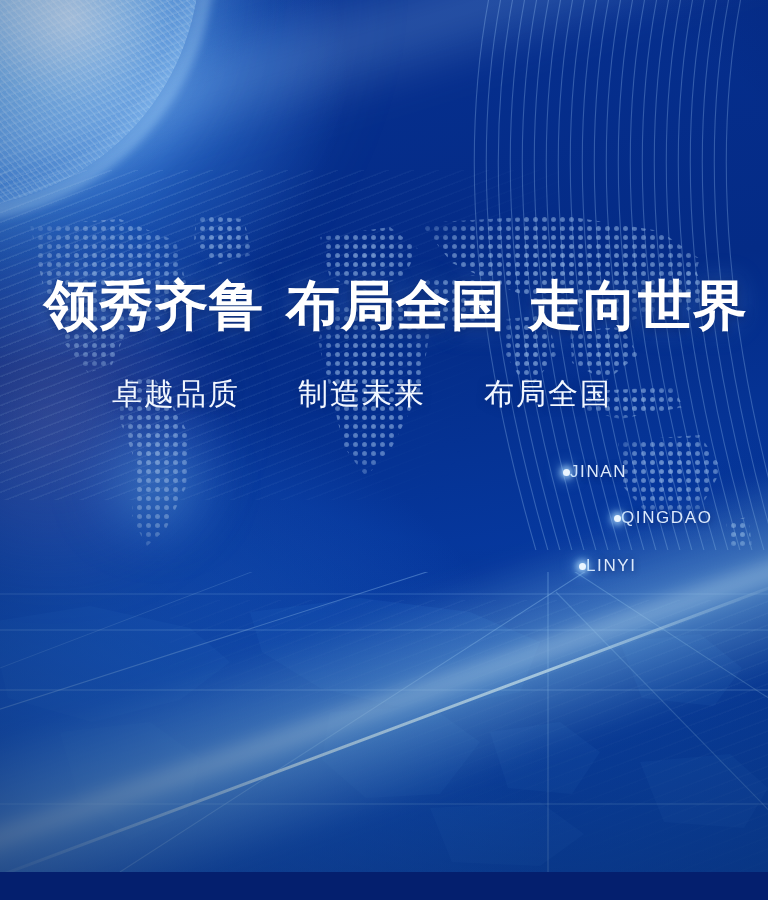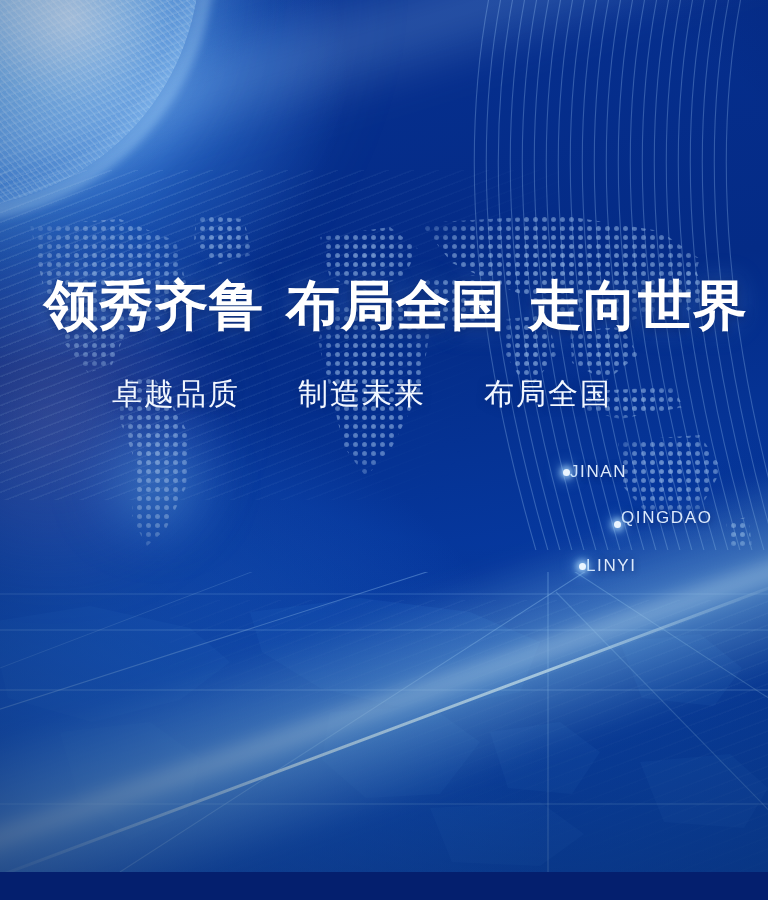--- a/index.html
+++ b/index.html
@@ -143,21 +143,21 @@
     box-shadow:0 0 6px 3px rgba(180,225,255,.75), 0 0 14px 6px rgba(120,190,255,.35);
     flex:0 0 auto;
   }
   .city .name{
     font-family:"Liberation Sans","DejaVu Sans",sans-serif;
     font-size:17px;font-weight:400;color:#dce9fb;
     letter-spacing:1.6px;
     text-shadow:0 1px 6px rgba(0,25,90,.7);
   }
   #city-jinan{left:563px;top:462px;}
-  #city-qingdao{left:614px;top:508px;align-items:flex-end;}
+  #city-qingdao{left:614px;top:508px;}
   #city-linyi{left:579px;top:556px;}
 </style>
 </head>
 <body>
 
 <div id="banner">
 
   <div class="globe-halo"></div>
 
   <div class="globe-wrap">

